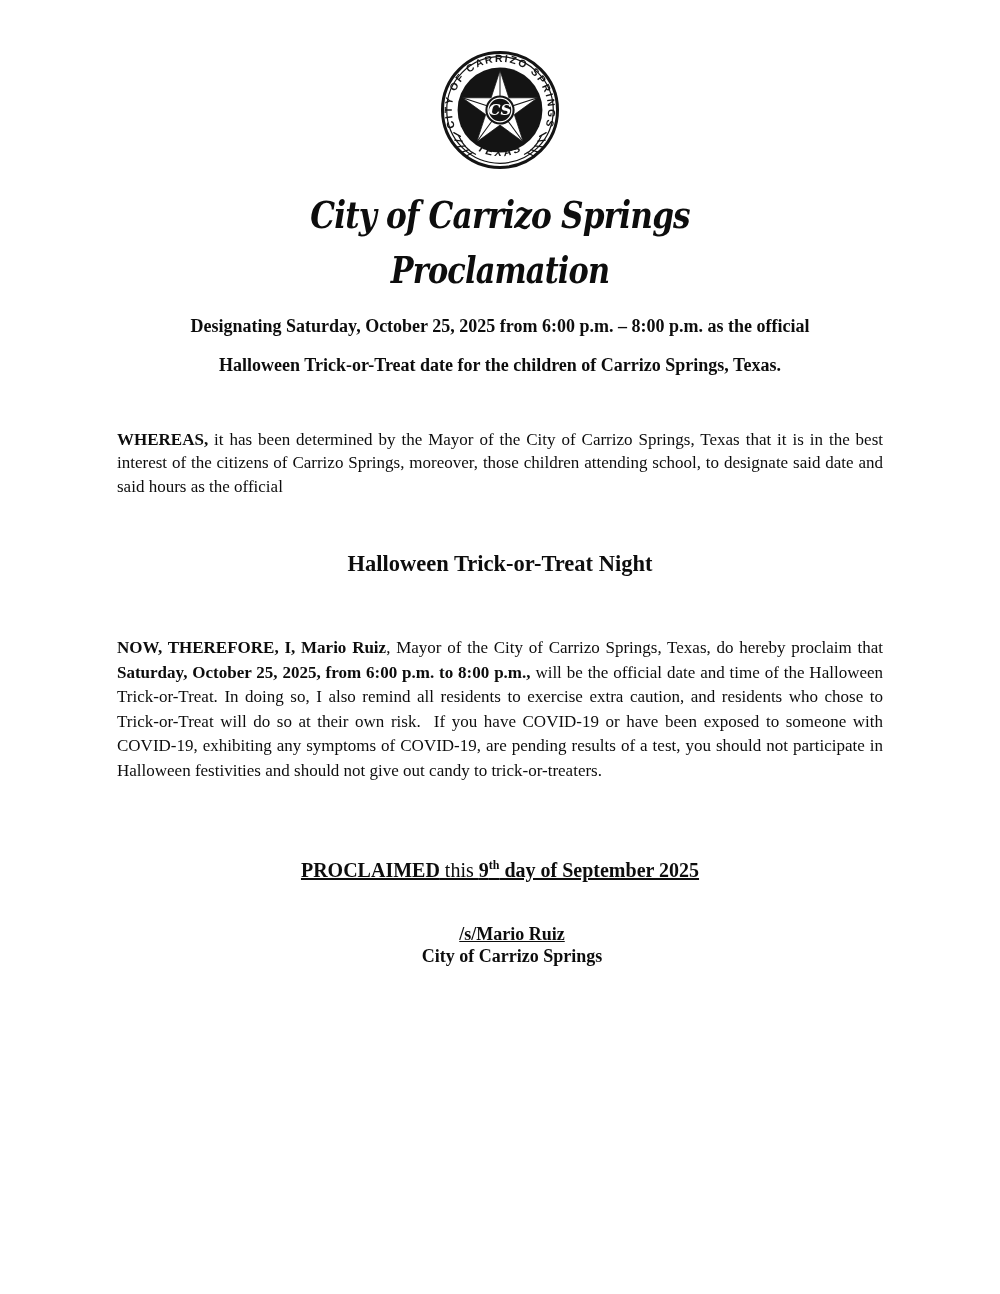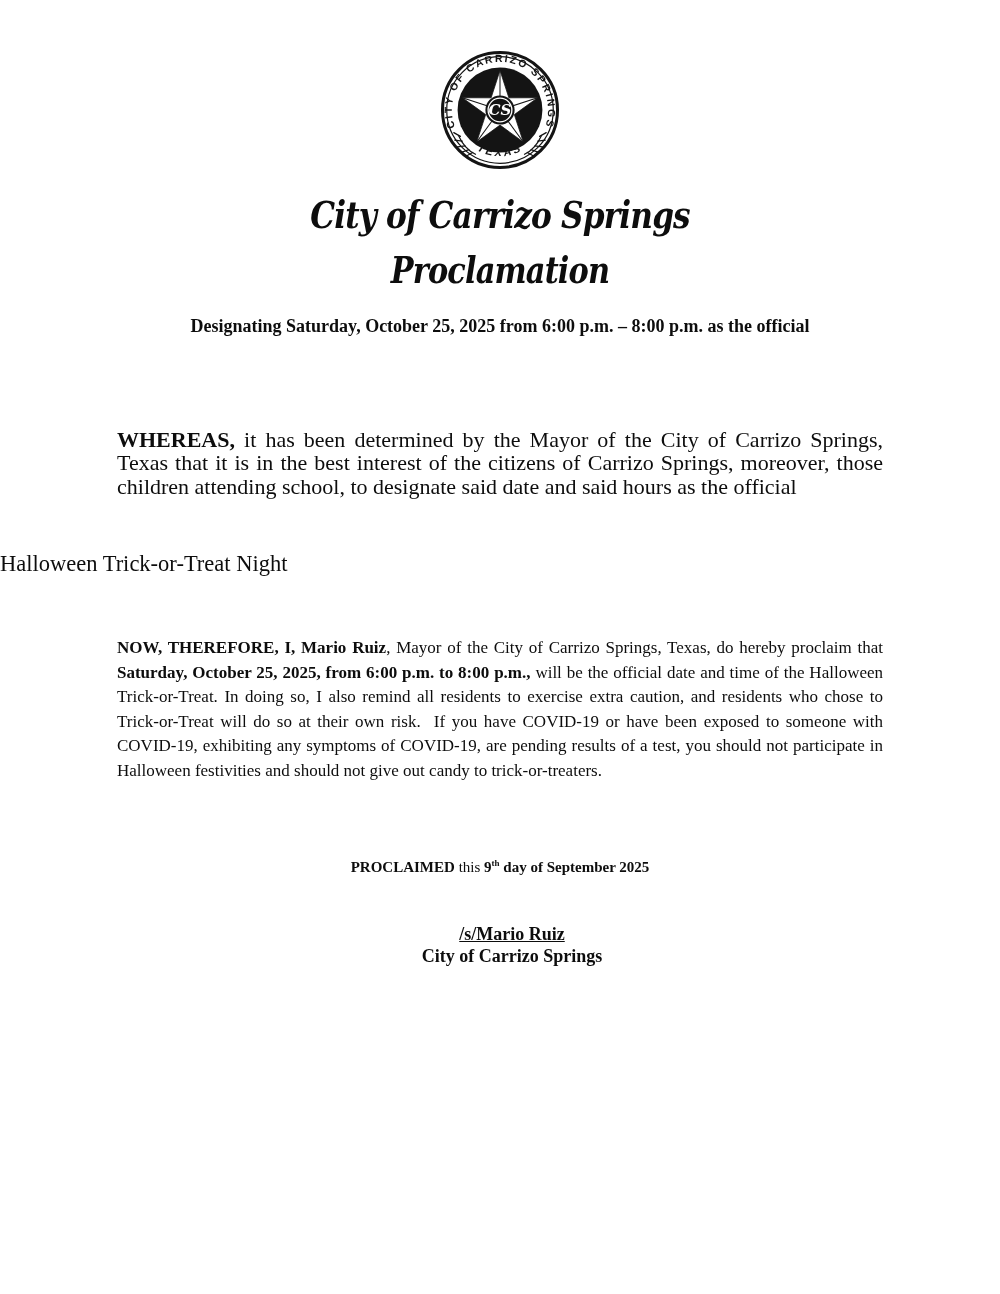--- a/index.html
+++ b/index.html
@@ -74,42 +74,43 @@
   #subject-line1 { top: 316px; }
   #subject-line2 { top: 355px; }
 
   
   .body-para {
     position: absolute;
     left: 117px;
     width: 766px;
     margin: 0;
     text-align: justify;
-    font-size: 22px;
+    font-size: 17px;
   }
   #whereas-para { top: 428px; line-height: 23.4px; }
   #now-para     { top: 636px; line-height: 24.6px; font-size: 17px; }
 
   .event-heading {
     position: absolute;
     top: 551px;
     left: 0;
     width: 100%;
-    text-align: left;
-    font-weight: normal;
+    text-align: center;
+    font-weight: bold;
     font-size: 22.5px;
   }
 
   .proclaimed-line {
     position: absolute;
     top: 859px;
     left: 0;
     width: 100%;
     text-align: center;
-    font-size: 15px;
+    font-size: 20px;
+    text-decoration: underline;
   }
   .proclaimed-line b { font-weight: bold; }
   sup { font-size: 0.6em; vertical-align: super; line-height: 0; }
 
   .signature-block {
     position: absolute;
     top: 923px;
     left: 0;
     width: 100%;
     text-align: center;
@@ -174,20 +175,21 @@
       <circle r="15.5" fill="#141414"></circle>
       <circle r="12.6" fill="none" stroke="#ffffff" stroke-width="1.4"></circle>
       <text class="monogram-text" y="5.6" text-anchor="middle">CS</text>
     </g>
   </svg>
 
   <div class="script-title" id="title-line1">City of Carrizo Springs</div>
   <div class="script-title" id="title-line2">Proclamation</div>
 
   <div class="subject-line" id="subject-line1">Designating Saturday, October 25, 2025 from 6:00 p.m. – 8:00 p.m. as the official</div>
+  <div class="subject-line" id="subject-line2">Halloween Trick-or-Treat date for the children of Carrizo Springs, Texas.</div>
 
   <p class="body-para" id="whereas-para"><b>WHEREAS,</b><span> it has been determined by the Mayor of the City of Carrizo Springs, Texas that it is in the best interest of the citizens of Carrizo Springs, moreover, those children attending school, to designate said date and said hours as the official</span></p>
 
   <div class="event-heading">Halloween Trick-or-Treat Night</div>
 
   <p class="body-para" id="now-para"><b>NOW, THEREFORE, I, Mario Ruiz</b><span>, Mayor of the City of Carrizo Springs, Texas, do hereby proclaim that </span><b>Saturday, October 25, 2025, from 6:00 p.m. to 8:00 p.m.,</b><span> will be the official date and time of the Halloween Trick-or-Treat. In doing so, I also remind all residents to exercise extra caution, and residents who chose to Trick-or-Treat will do so at their own risk.&nbsp; If you have COVID-19 or have been exposed to someone with COVID-19, exhibiting any symptoms of COVID-19, are pending results of a test, you should not participate in Halloween festivities and should not give out candy to trick-or-treaters.</span></p>
 
   <div class="proclaimed-line"><b>PROCLAIMED</b><span> this </span><b>9</b><sup><b>th</b></sup><b> day of September 2025</b></div>
 
   <div class="signature-block">

